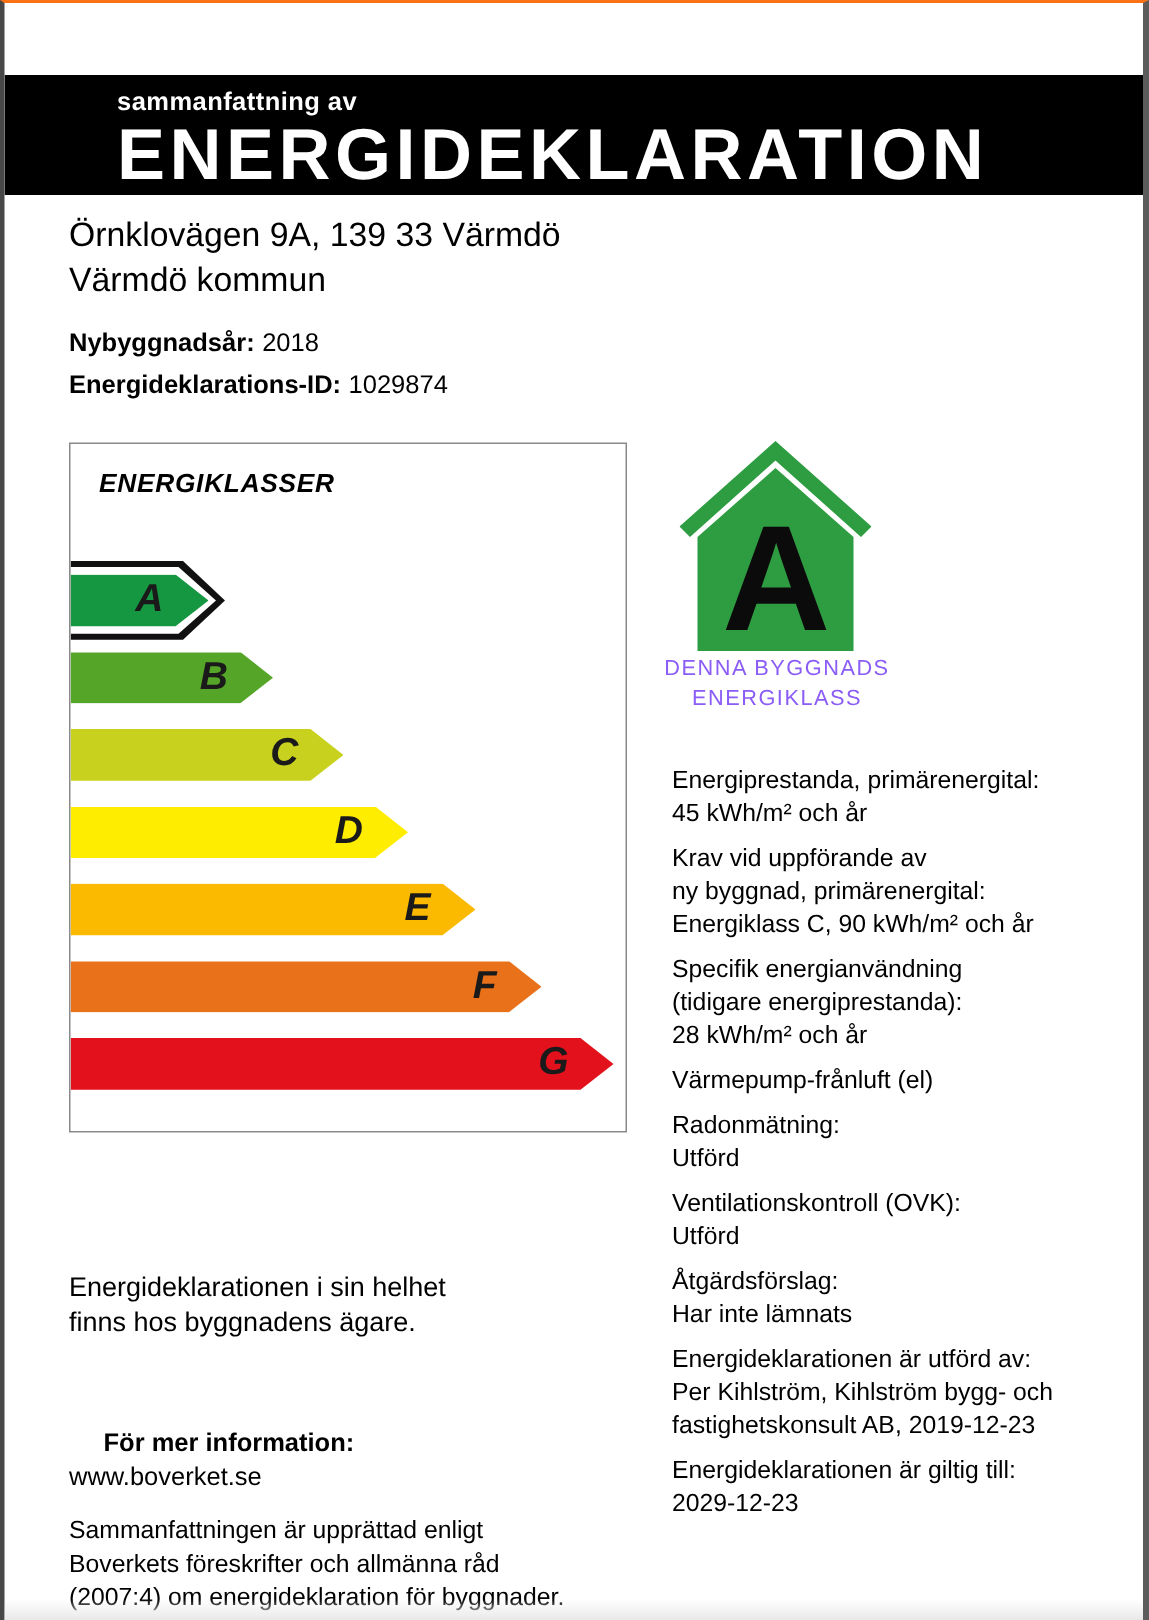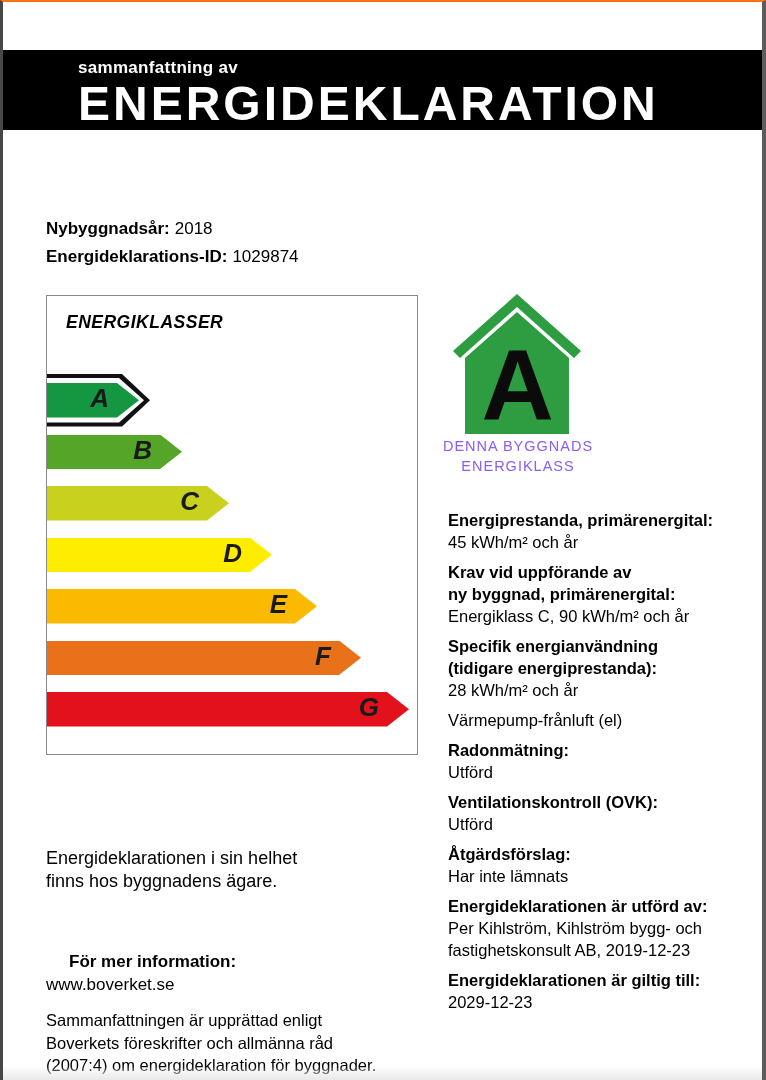--- a/index.html
+++ b/index.html
@@ -46,21 +46,21 @@
   }
   
   .badge-svg { position:absolute; left:450px; top:292px; }
   .badge-caption {
     position:absolute; left:420px; top:434px; width:190px; text-align:center;
     color:#8b5cf6; font-size:14.5px; line-height:20px; letter-spacing:1px; white-space:pre-line;
   }
   
   .details { position:absolute; left:445px; top:507px; width:316px; font-size:16.5px; line-height:22px; }
   .detail-item { margin-bottom:8px; }
-  .detail-label { font-weight:bold; white-space:pre-line; }
+  .detail-label { font-weight:normal; white-space:pre-line; }
   .detail-value { white-space:pre-line; }
   
   .footer-left { position:absolute; left:43px; top:845px; width:390px; }
   .owner-note { font-weight:normal; font-size:18px; line-height:23px; white-space:pre-line; }
   .more-info { margin-top:57px; font-size:17px; line-height:23px; }
   .more-info .lbl { font-weight:bold;margin-left:23px; }
   .legal { margin-top:13px; font-size:16.5px; line-height:22.5px; white-space:pre-line; }
   .bottom-fade {
     position:absolute; left:0; right:0; bottom:0; height:14px;
     background:linear-gradient(to bottom, rgba(255,255,255,0), #e9e9e9);
@@ -69,20 +69,24 @@
 </head>
 <body>
 
 <div class="page">
 
   <div class="header-bar">
     <div class="header-kicker">sammanfattning av</div>
     <div class="header-title">ENERGIDEKLARATION</div>
   </div>
 
+  <div class="address">
+    <div>Örnklovägen 9A, 139 33 Värmdö</div>
+    <div>Värmdö kommun</div>
+  </div>
 
   <div class="meta">
     <div>
       <span class="lbl">Nybyggnadsår:</span><span class="val">2018</span>
     </div>
     <div>
       <span class="lbl">Energideklarations-ID:</span><span class="val">1029874</span>
     </div>
   </div>
 

